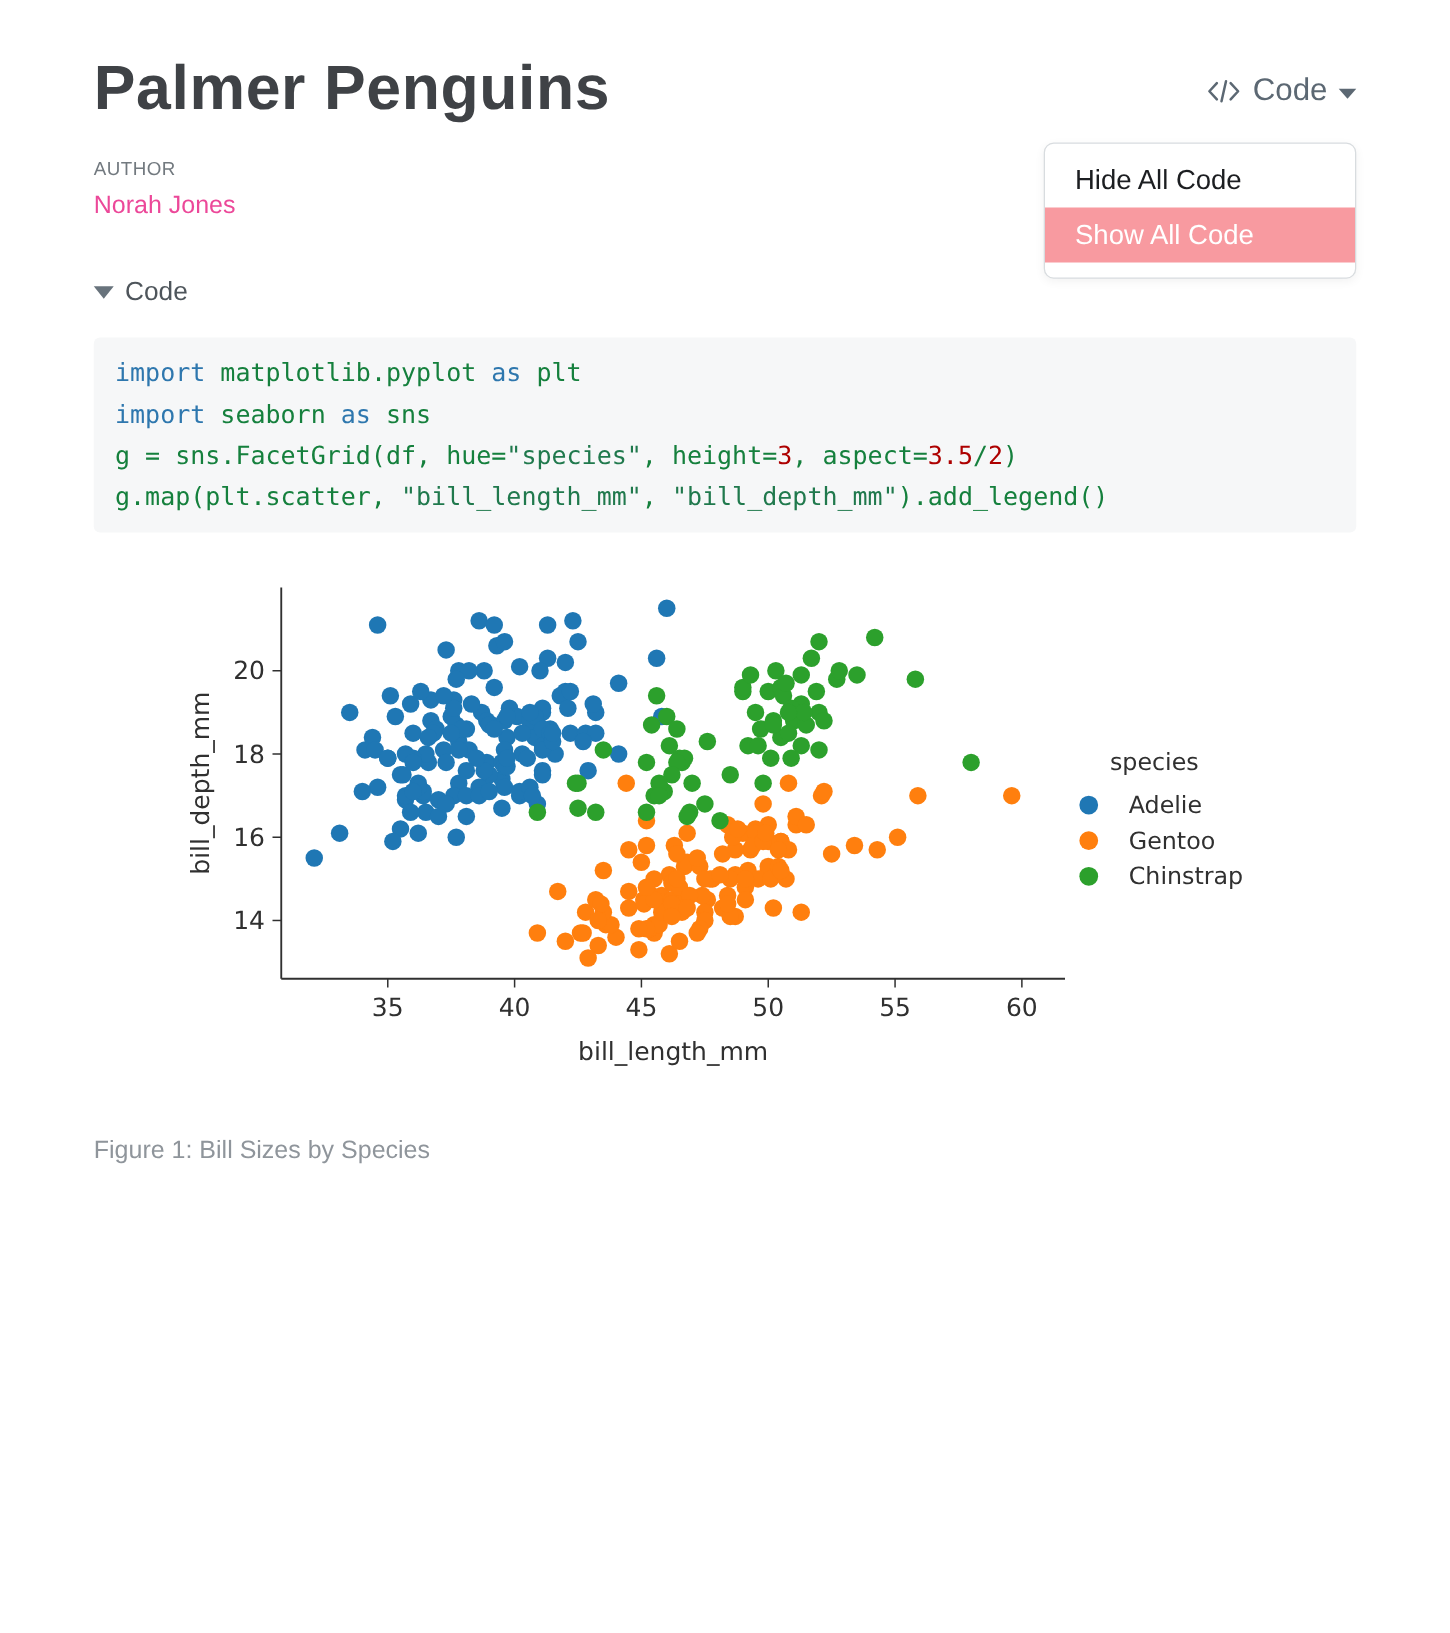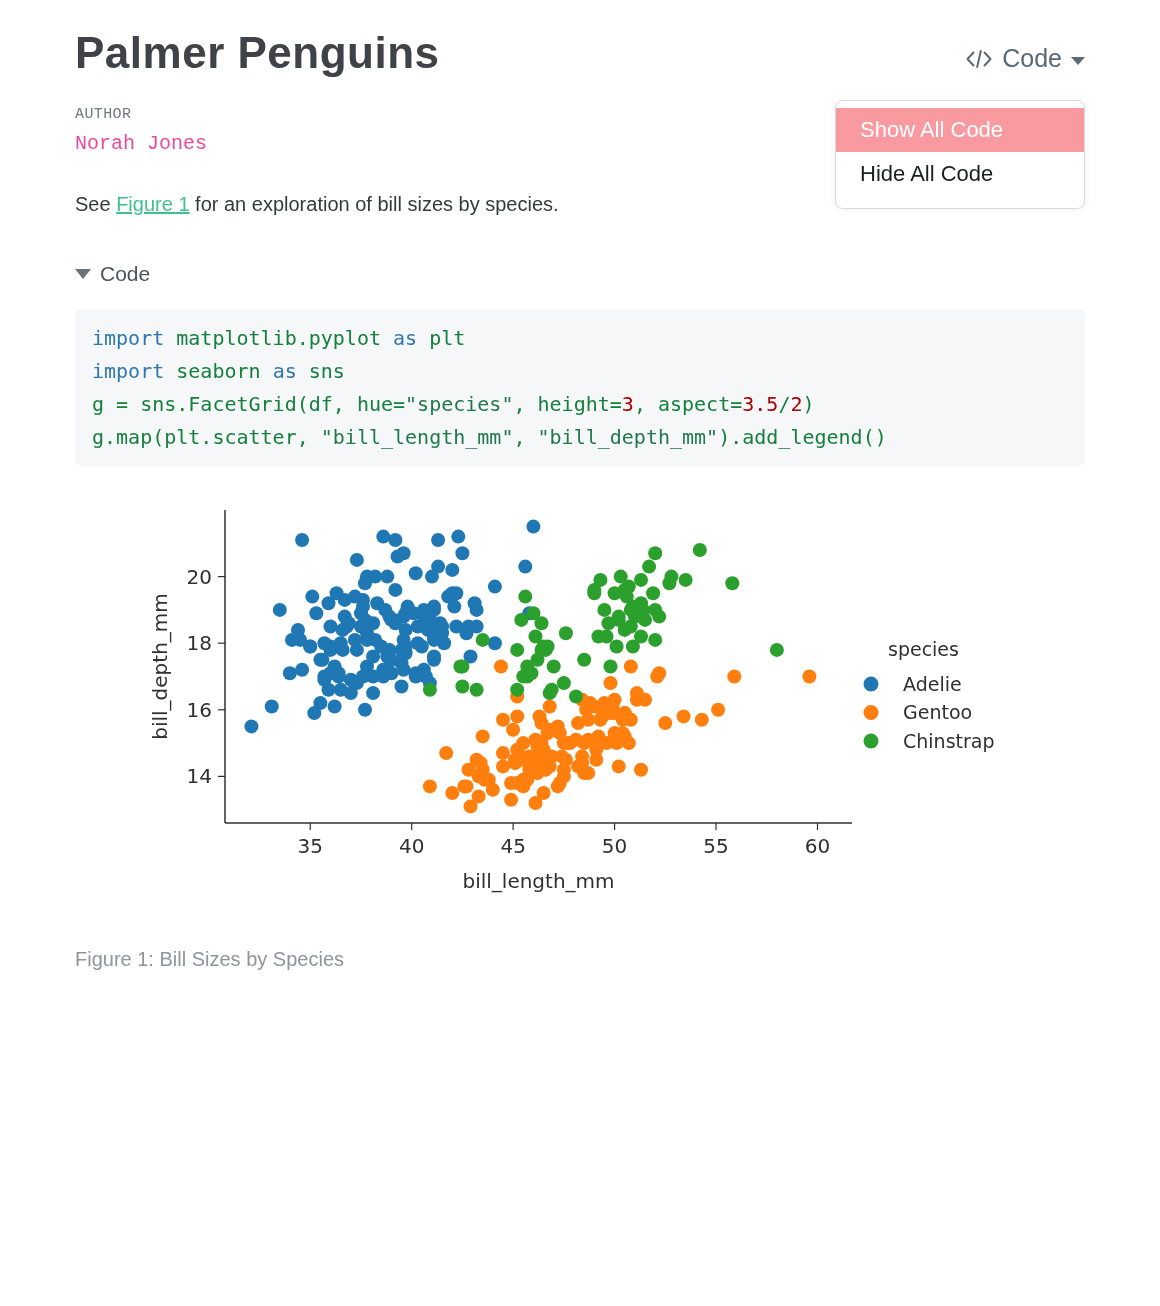--- a/index.html
+++ b/index.html
@@ -6,43 +6,43 @@
   html,body { margin:0; padding:0; background:#ffffff; }
   body {
     width:1160px; height:1306px; overflow:hidden; position:relative;
     font-family:"Liberation Sans", sans-serif; color:#373a3c;
   }
   .container { padding:20px 75px 0 75px; position:relative; }
 
   
   .header-row { position:relative; }
   .page-title {
-    font-size:44px; font-weight:700; color:#3f4246; letter-spacing:0.5px;
-    margin:10px 0 30px 0; line-height:1.05;
+    font-size:50px; font-weight:700; color:#3f4246; letter-spacing:0.5px;
+    margin:24px 0 30px 0; line-height:1.05;
   }
   .code-tools { position:absolute; top:14px; right:0; text-align:right; }
   .code-menu-btn {
     display:inline-flex; align-items:center; gap:9px; cursor:pointer;
     color:#5c6873; font-size:25px; font-weight:500; background:none; border:none;
     font-family:"Liberation Sans", sans-serif; padding:0;
   }
   .caret-down {
     width:0; height:0; border-left:7px solid transparent; border-right:7px solid transparent;
     border-top:8px solid #5c6873; display:inline-block; margin-top:4px;
   }
   .code-dropdown {
     position:absolute; right:0; top:56px; width:250px; background:#ffffff;
     border:1px solid #d8dcdf; border-radius:8px; padding:7px 0 12px 0;
     box-shadow:0 2px 8px rgba(0,0,0,0.05); z-index:10; text-align:left;
   }
   .menu-item { font-size:22px; padding:9px 24px; color:#1c1e21; cursor:pointer; }
   .menu-item.active { background:var(--accent,#f89aa0); color:#ffffff; }
 
   
-  .meta-row { display:flex; margin:6px 0 0 0;font-family:Liberation Mono, monospace; }
+  .meta-row { display:flex; margin:6px 0 0 0; }
   .meta-col-author { width:505px; }
   .meta-label { font-size:15px; color:#72797f; letter-spacing:0.4px; margin-bottom:9px; }
   .meta-value { font-size:20px; color:#ec4899; }
 
   
   .section-heading {
     font-size:36px; font-weight:700; color:#3f4246; letter-spacing:0.3px;
     margin:34px 0 0 0; padding-bottom:16px; border-bottom:1px solid #e9ecef;
   }
 
@@ -93,35 +93,34 @@
             <path d="M8.5 4.5 L2.5 11 L8.5 17.5" stroke="#5c6873" stroke-width="2" stroke-linecap="round" stroke-linejoin="round" fill="none"></path>
             <path d="M19.5 4.5 L25.5 11 L19.5 17.5" stroke="#5c6873" stroke-width="2" stroke-linecap="round" stroke-linejoin="round" fill="none"></path>
             <path d="M15.8 3 L12.2 19" stroke="#5c6873" stroke-width="2" stroke-linecap="round" fill="none"></path>
           </svg>
         </span>
         <span>Code</span>
         <span class="caret-down"></span>
       </button>
 
       <div class="code-dropdown">
+        <div class="menu-item">Hide All Code</div>
         <div class="menu-item active">Show All Code</div>
-        <div class="menu-item">Hide All Code</div>
       </div>
     </div>
   </div>
 
   <div class="meta-row">
     <div class="meta-col-author">
       <div class="meta-label">AUTHOR</div>
       <div class="meta-value">Norah Jones</div>
     </div>
   </div>
 
 
-  <p class="body-paragraph"><span>See </span><a class="figure-link">Figure 1</a><span> for an exploration of bill sizes by species.</span></p>
 
   <div class="code-fold">
     <span class="fold-triangle"></span>
     <span class="fold-label">Code</span>
   </div>
 
   <div class="code-block"><code><div><span class="tok-kw">import</span><span class="tok-pl"> matplotlib.pyplot </span><span class="tok-kw">as</span><span class="tok-pl"> plt</span></div><div><span class="tok-kw">import</span><span class="tok-pl"> seaborn </span><span class="tok-kw">as</span><span class="tok-pl"> sns</span></div><div><span class="tok-pl">g = sns.FacetGrid(df, hue=</span><span class="tok-st">"species"</span><span class="tok-pl">, height=</span><span class="tok-nu">3</span><span class="tok-pl">, aspect=</span><span class="tok-nu">3.5</span><span class="tok-pl">/</span><span class="tok-nu">2</span><span class="tok-pl">)</span></div><div><span class="tok-pl">g.map(plt.scatter, </span><span class="tok-st">"bill_length_mm"</span><span class="tok-pl">, </span><span class="tok-st">"bill_depth_mm"</span><span class="tok-pl">).add_legend()</span></div></code></div>
 
   <div class="figure-wrap">
     <svg id="scatter-svg" width="950" height="400">

